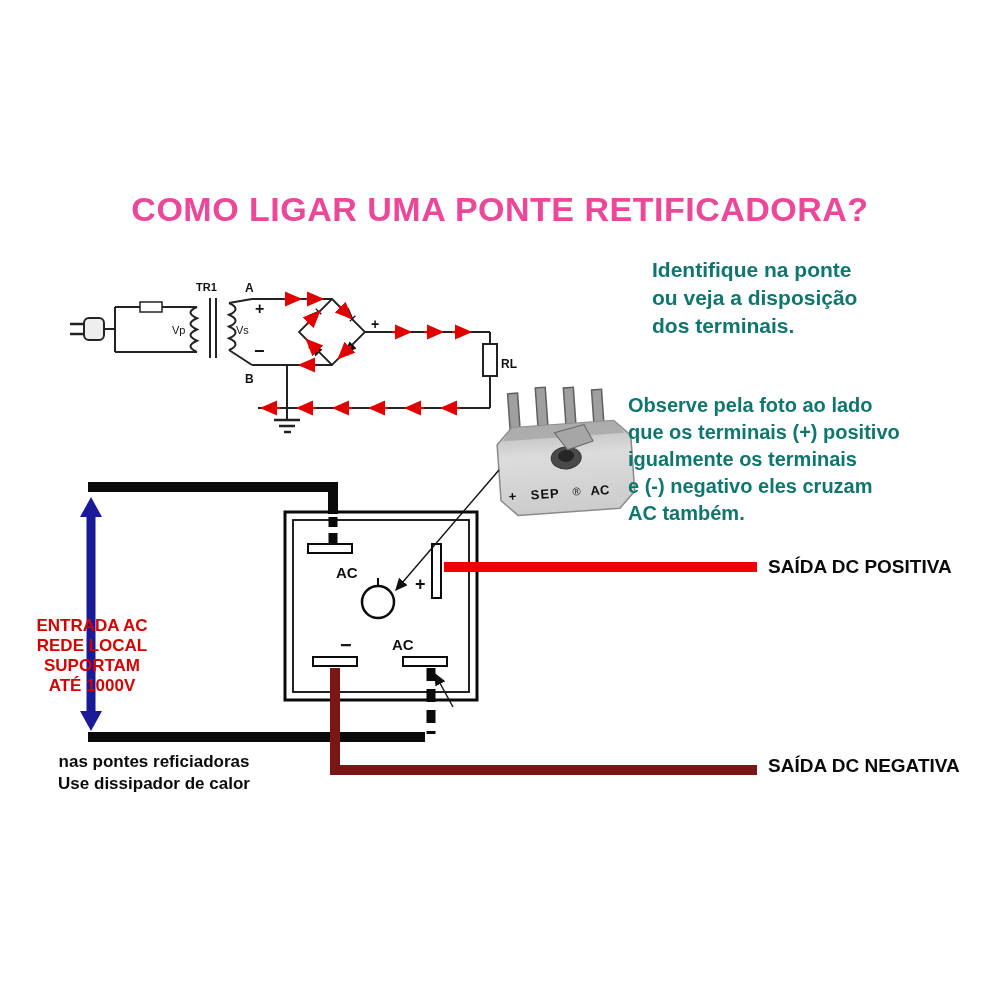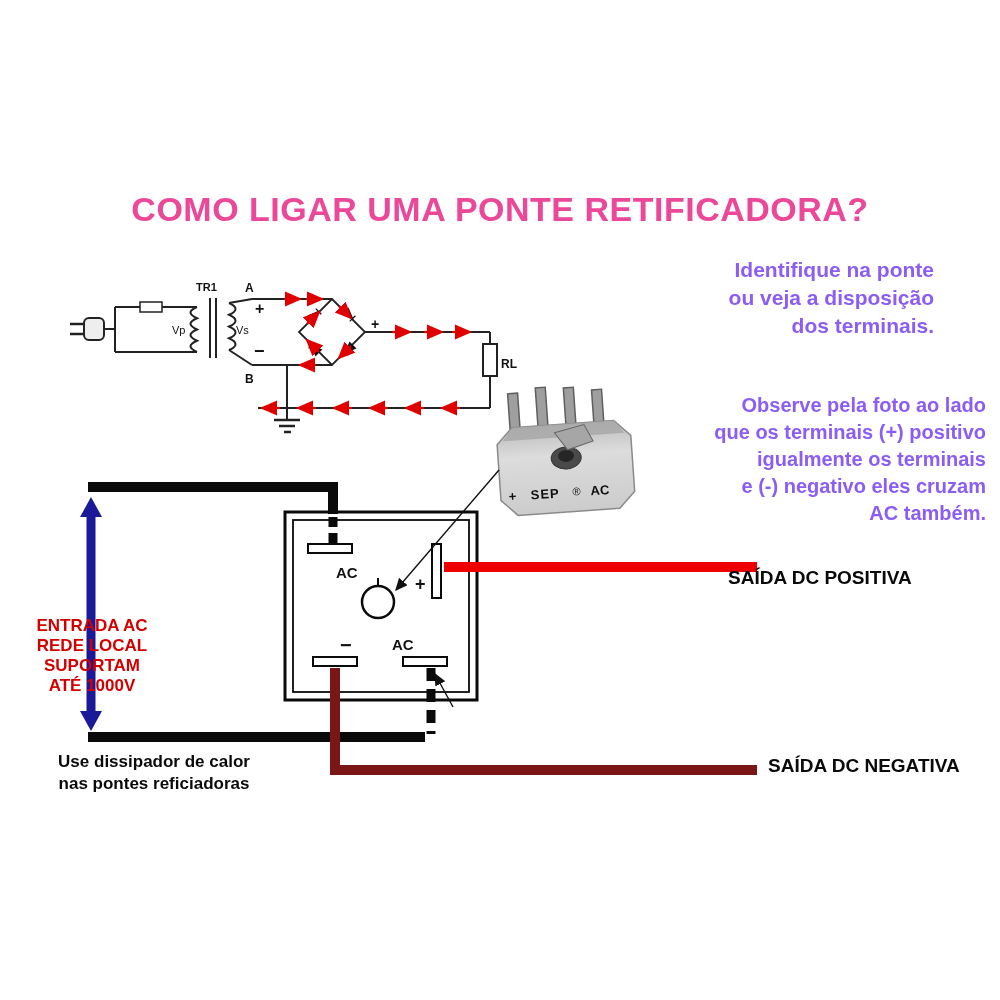--- a/index.html
+++ b/index.html
@@ -1,29 +1,29 @@
 <!DOCTYPE html>
 <html><head>
 <meta charset="utf-8">
 <style>
   html,body{margin:0;padding:0;background:#fff;}
   .page{position:relative;width:1000px;height:1000px;background:#fff;overflow:hidden;
         font-family:"Liberation Sans", sans-serif;color:#111;}
   .abs{position:absolute;}
   .title{left:0;top:190px;width:1000px;text-align:center;
          font-size:34px;font-weight:800;letter-spacing:.5px;color:#ec4899;}
-  .note{font-weight:700;text-align:right;color:#8b5cf6;}
+  .note{font-weight:700;text-align:left;color:#0f766e;}
   .identify{left:652px;top:256px;width:282px;font-size:21px;line-height:28px;}
   .observe{left:628px;top:392px;width:358px;font-size:20px;line-height:27px;}
   .input-label{left:22px;top:616px;width:140px;font-size:17px;line-height:20px;
                font-weight:700;text-align:center;color:#d40000;}
   .heatsink{left:40px;top:751px;width:228px;font-size:17px;line-height:22px;
             font-weight:700;text-align:center;color:#0a0a0a;}
   .outlabel{font-size:19px;font-weight:700;color:#0a0a0a;white-space:nowrap;}
-  .out-pos{left:728px;top:556px;margin-top:11px;}
+  .out-pos{left:768px;top:556px;}
   .out-neg{left:768px;top:755px;}
   svg text{font-family:"Liberation Sans", sans-serif;fill:#111;}
   .gfx{left:0;top:0;}
 </style>
 </head>
 <body>
 
 <div class="page">
 
   <svg class="gfx abs" width="1000" height="1000" viewBox="0 0 1000 1000">
@@ -204,20 +204,20 @@
   </div>
 
   <div class="abs input-label">
     <div>ENTRADA AC</div>
     <div>REDE LOCAL</div>
     <div>SUPORTAM</div>
     <div>ATÉ 1000V</div>
   </div>
 
   <div class="abs heatsink">
+    <div>nas pontes reficiadoras</div>
     <div>Use dissipador de calor</div>
-    <div>nas pontes reficiadoras</div>
   </div>
 
   <div class="abs outlabel out-pos">SAÍDA DC POSITIVA</div>
   <div class="abs outlabel out-neg">SAÍDA DC NEGATIVA</div>
 
 </div>
 
 </body></html>

